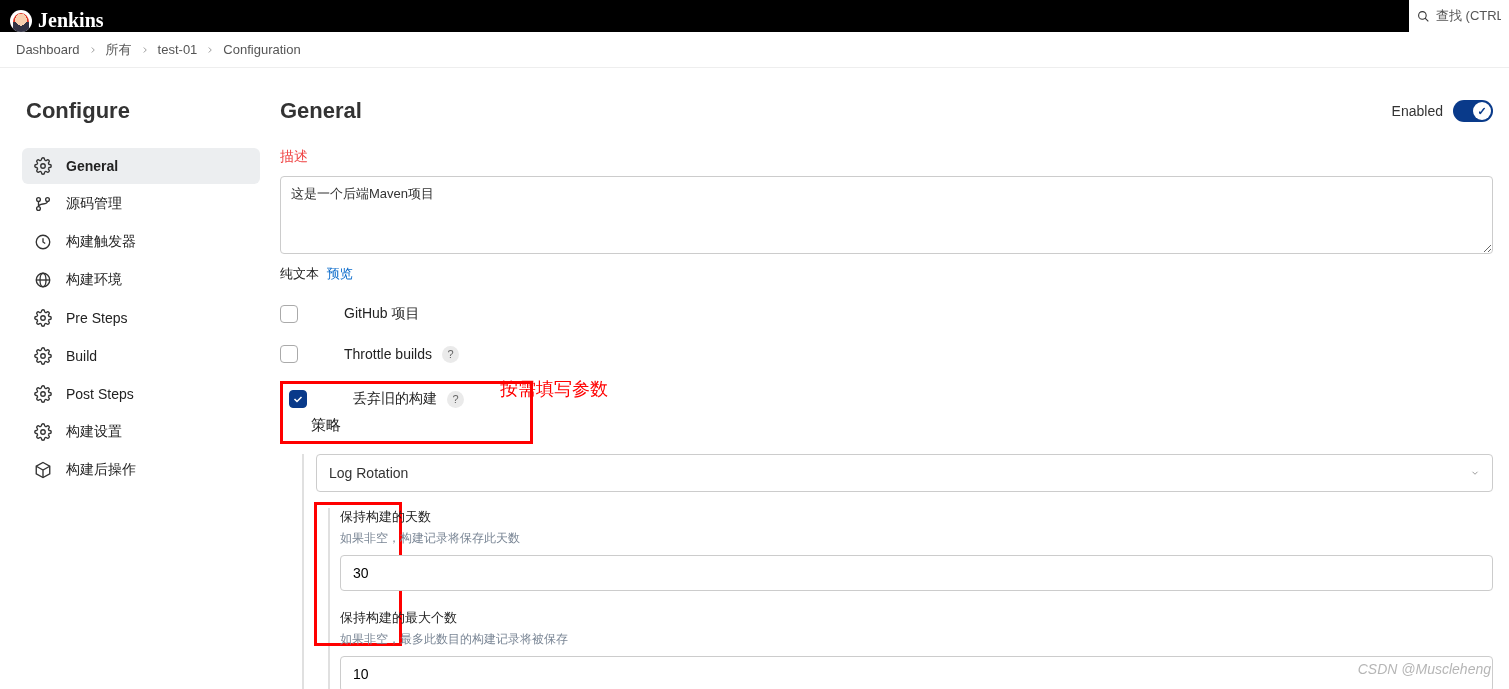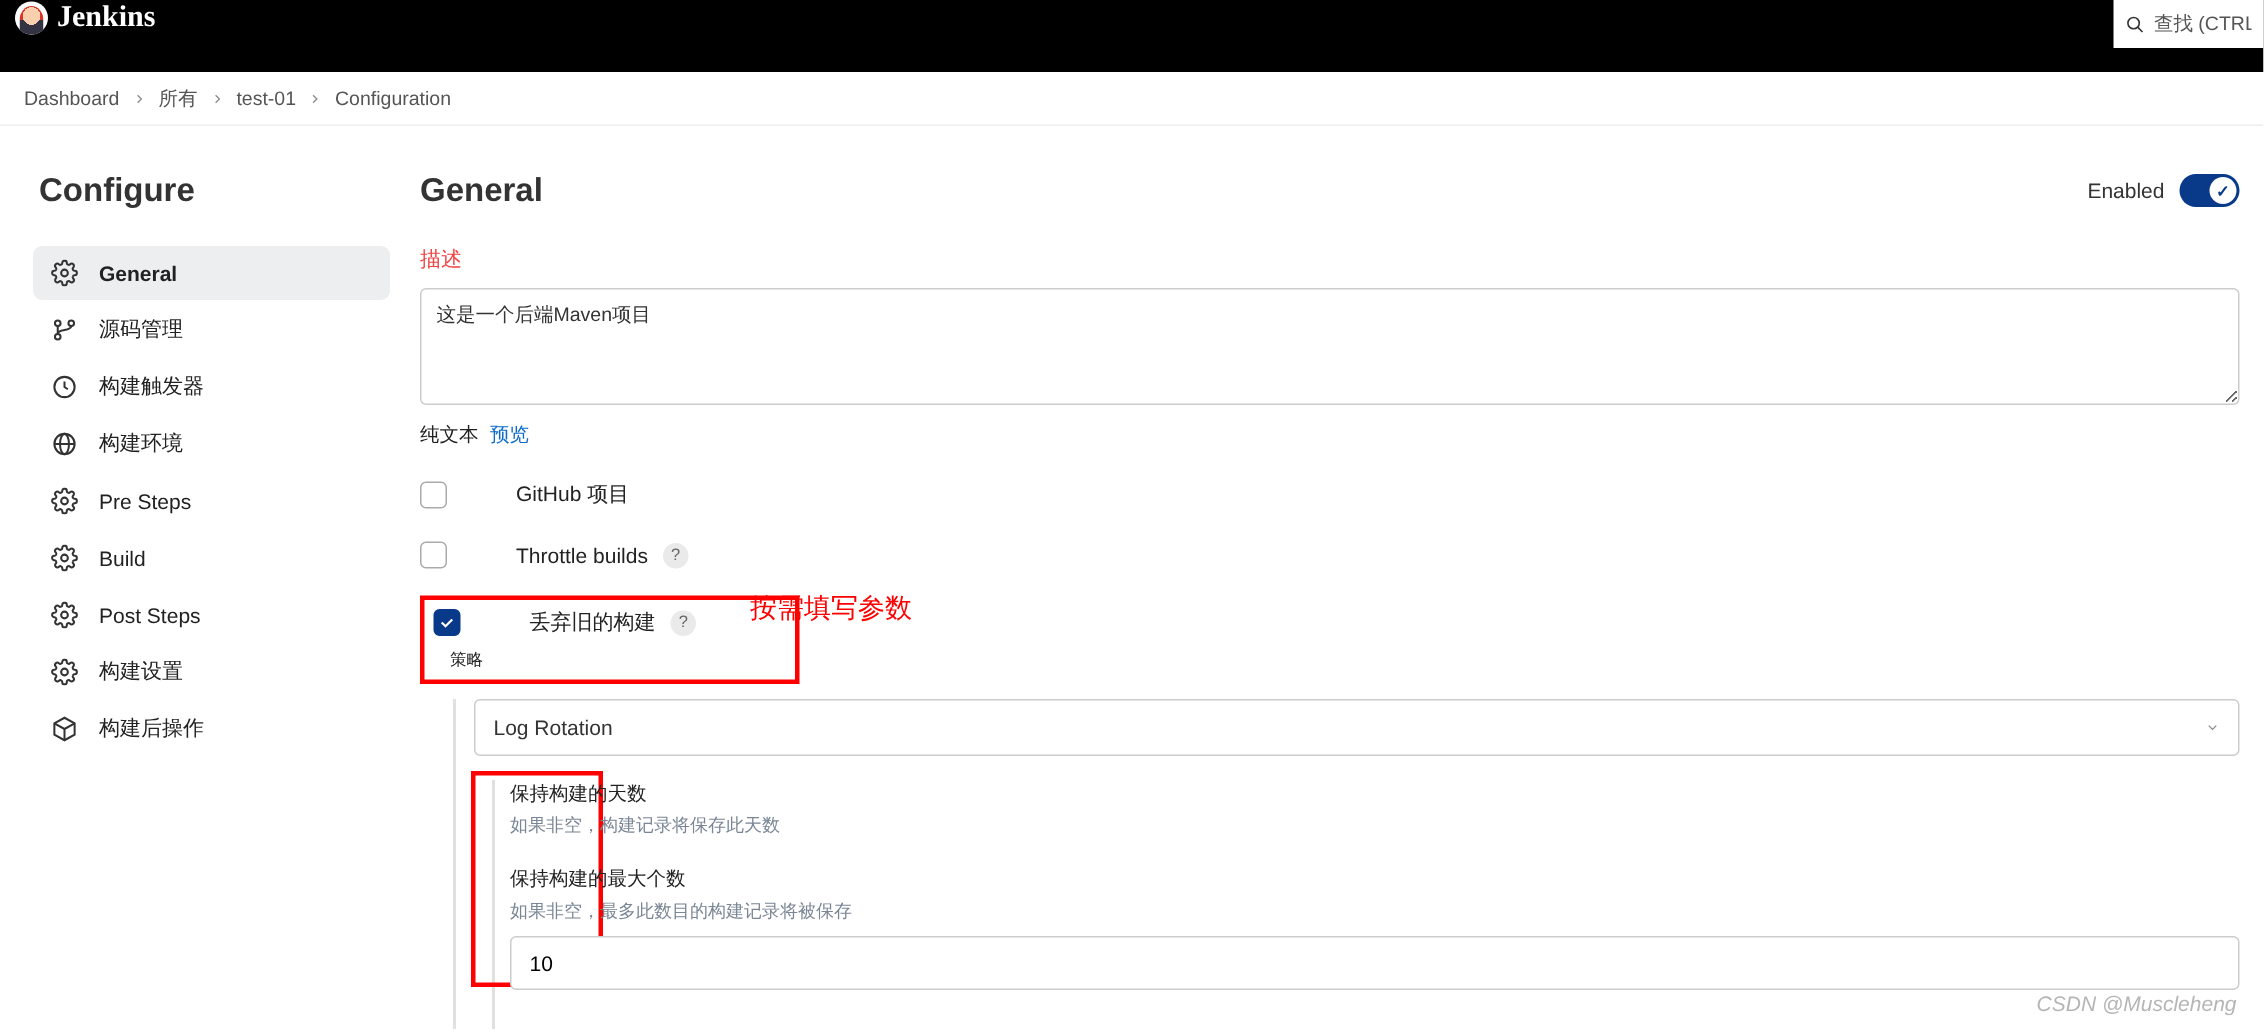--- a/index.html
+++ b/index.html
@@ -1,18 +1,18 @@
 <!DOCTYPE html>
 <html><head>
   <meta charset="utf-8">
   <style>
     * { box-sizing: border-box; margin: 0; padding: 0; }
     body { font-family: -apple-system, BlinkMacSystemFont, "Segoe UI", Arial, sans-serif; font-size: 14px; color: #333; background: #fff; width: 1509px; }
     
-    .header { background: #000; height: 48px; display: flex; align-items: flex-start; padding: 0 10px; position: relative; }
+    .header { background: #000; height: 32px; display: flex; align-items: flex-end; padding: 0 10px; position: relative; }
     .logo-area { display: flex; align-items: center; gap: 6px; }
     .jenkins-avatar { width: 22px; height: 22px; background: #fff; border-radius: 50%; position: relative; overflow: hidden; }
     .jenkins-avatar::before { content: ""; position: absolute; inset: 3px 3px 0 3px; background: radial-gradient(circle at 50% 35%, #f8d0b0 40%, transparent 40%), linear-gradient(#d32 50%, #334 50%); border-radius: 50% 50% 0 0; }
     .jenkins-title { color: #fff; font-family: Georgia, serif; font-size: 20px; font-weight: bold; }
     .search-bar { position: absolute; right: 0; top: 0; height: 32px; width: 100px; background: #fff; display: flex; align-items: center; padding: 0 8px; gap: 6px; }
     .search-icon-svg { width: 15px; height: 15px; stroke: #333; stroke-width: 2; fill: none; }
     .search-text { color: #555; font-size: 13px; white-space: nowrap; overflow: hidden; }
     
     .breadcrumbs { height: 36px; display: flex; align-items: center; padding: 0 16px; border-bottom: 1px solid #eee; font-size: 13px; }
     .crumb { color: #555; text-decoration: none; cursor: pointer; }
@@ -41,21 +41,21 @@
     
     .check-row { display: flex; align-items: center; gap: 10px; margin-top: 22px; }
     .checkbox { width: 18px; height: 18px; border: 1.5px solid #aaa; border-radius: 4px; display: flex; align-items: center; justify-content: center; cursor: pointer; flex-shrink: 0; }
     .checkbox.checked { background: #093a8a; border-color: #093a8a; }
     .checkbox.checked svg { stroke: #fff; }
     .check-label { font-size: 14px; color: #222; margin-left: 36px; }
     .help-mark { width: 17px; height: 17px; border-radius: 50%; background: #eaeaea; color: #666; font-size: 11px; display: inline-flex; align-items: center; justify-content: center; cursor: pointer; }
     
     .highlight-box-1 { border: 3px solid #f00; padding: 6px 66px 6px 6px; display: inline-block; margin-top: 18px; }
     .highlight-box-1 .check-row { margin-top: 0; }
-    .strategy-label { font-size: 11px; color: #222; margin-top: 8px; margin-left: 11px; }
+    .strategy-label { font-size: 15px; color: #222; margin-top: 8px; margin-left: 22px; }
     .annotation { color: #f00; font-size: 18px; position: absolute; text-align: center; }
     .discard-wrap { position: relative; }
     
     .indent-block { margin-left: 22px; border-left: 2px solid #e0e0e0; padding-left: 12px; margin-top: 10px; }
     .select-box { width: 100%; height: 38px; border: 1px solid #ccc; border-radius: 4px; padding: 0 12px; display: flex; align-items: center; justify-content: space-between; cursor: pointer; font-size: 14px; background: #fff; }
     .inner-indent { margin-left: 12px; border-left: 2px solid #e0e0e0; padding-left: 10px; margin-top: 16px; padding-bottom: 8px; }
     .sub-label { font-size: 13px; color: #222; margin-bottom: 4px; }
     .sub-help { font-size: 12px; color: #7a8695; margin-bottom: 8px; }
     .text-input { width: 100%; height: 36px; border: 1px solid #ccc; border-radius: 4px; padding: 0 12px; font-size: 14px; background: #fff; }
     .input-group { margin-bottom: 18px; position: relative; }
@@ -225,20 +225,21 @@
         <svg class="chev" viewBox="0 0 24 24">
             <polyline points="6 9 12 15 18 9"></polyline>
           </svg>
       </div>
 
       <div class="inner-indent indent-wrap">
         <div class="red-overlay" style="left:-16px; top:-6px; width:88px; height:144px;"></div>
         <div class="input-group">
           <div class="sub-label">保持构建的天数</div>
           <div class="sub-help">如果非空，构建记录将保存此天数</div>
+          <input class="text-input" value="30" style="">
         </div>
         <div class="input-group">
           <div class="sub-label">保持构建的最大个数</div>
           <div class="sub-help">如果非空，最多此数目的构建记录将被保存</div>
           <input class="text-input" value="10" style="">
         </div>
 
       </div>
     </div>
 

